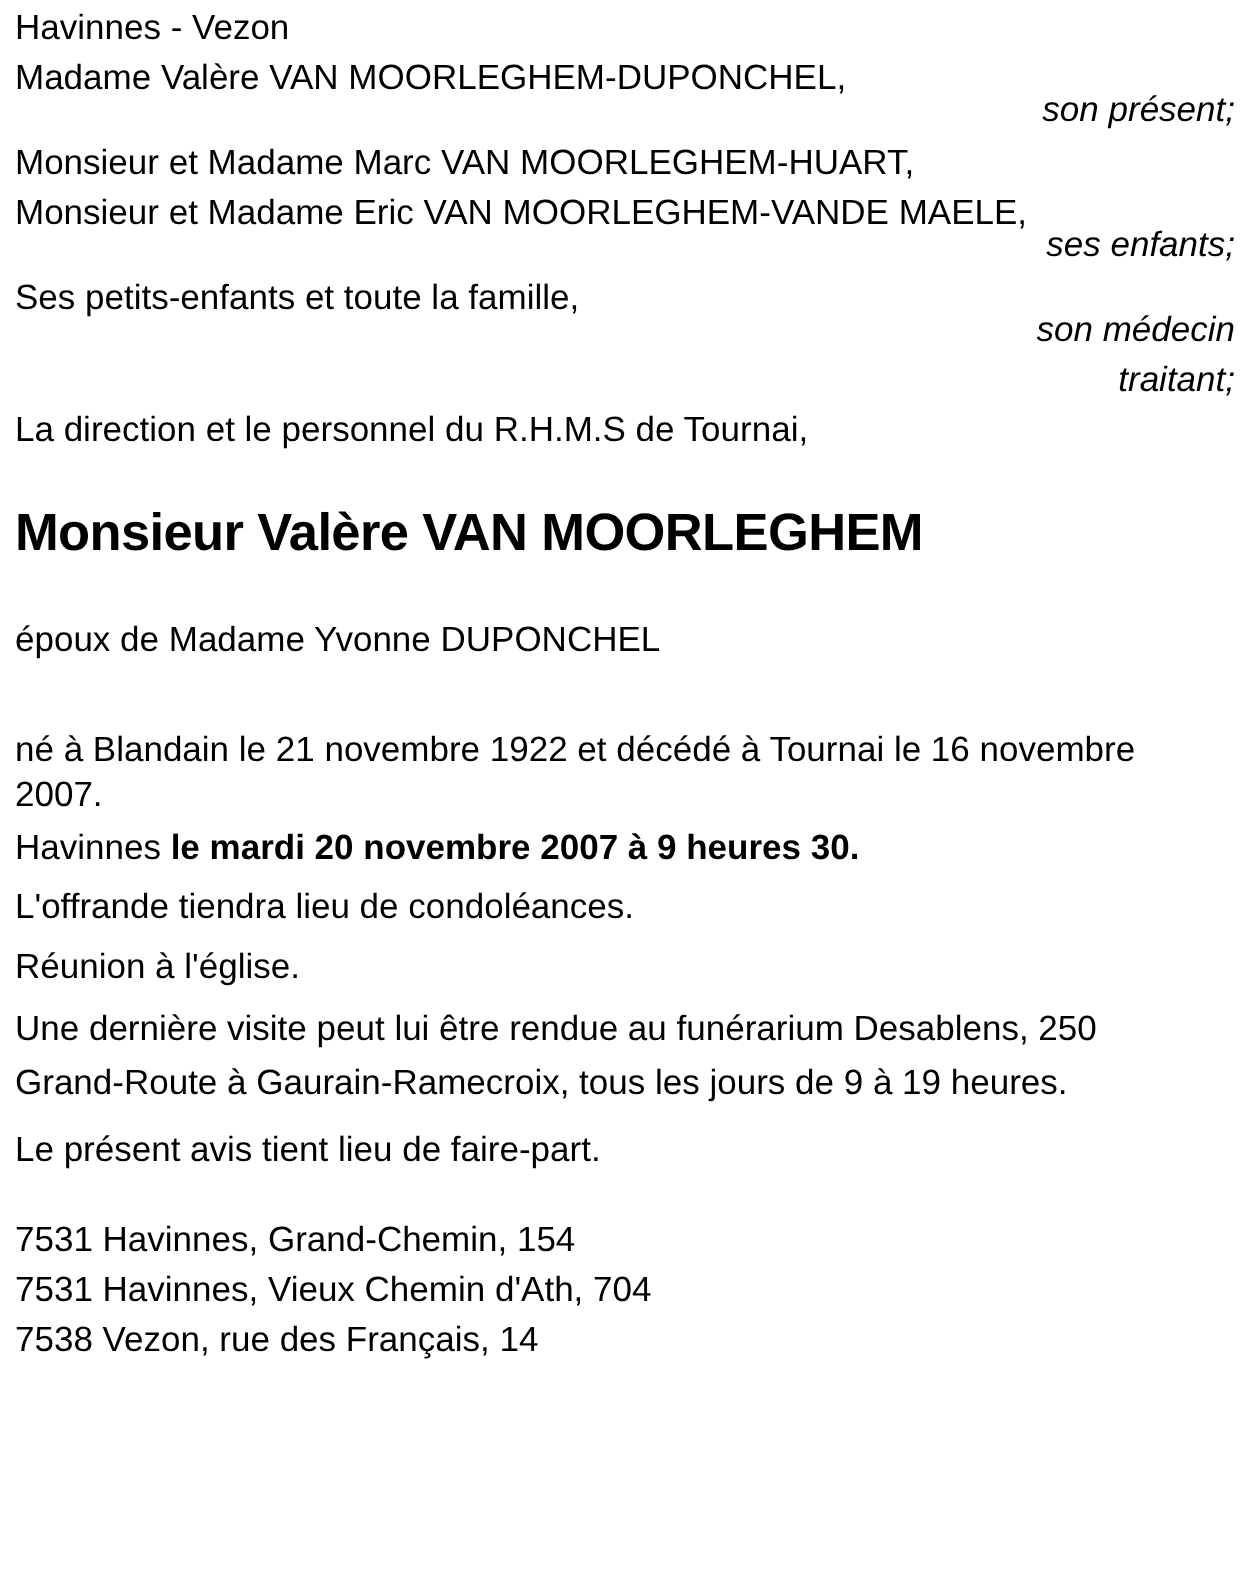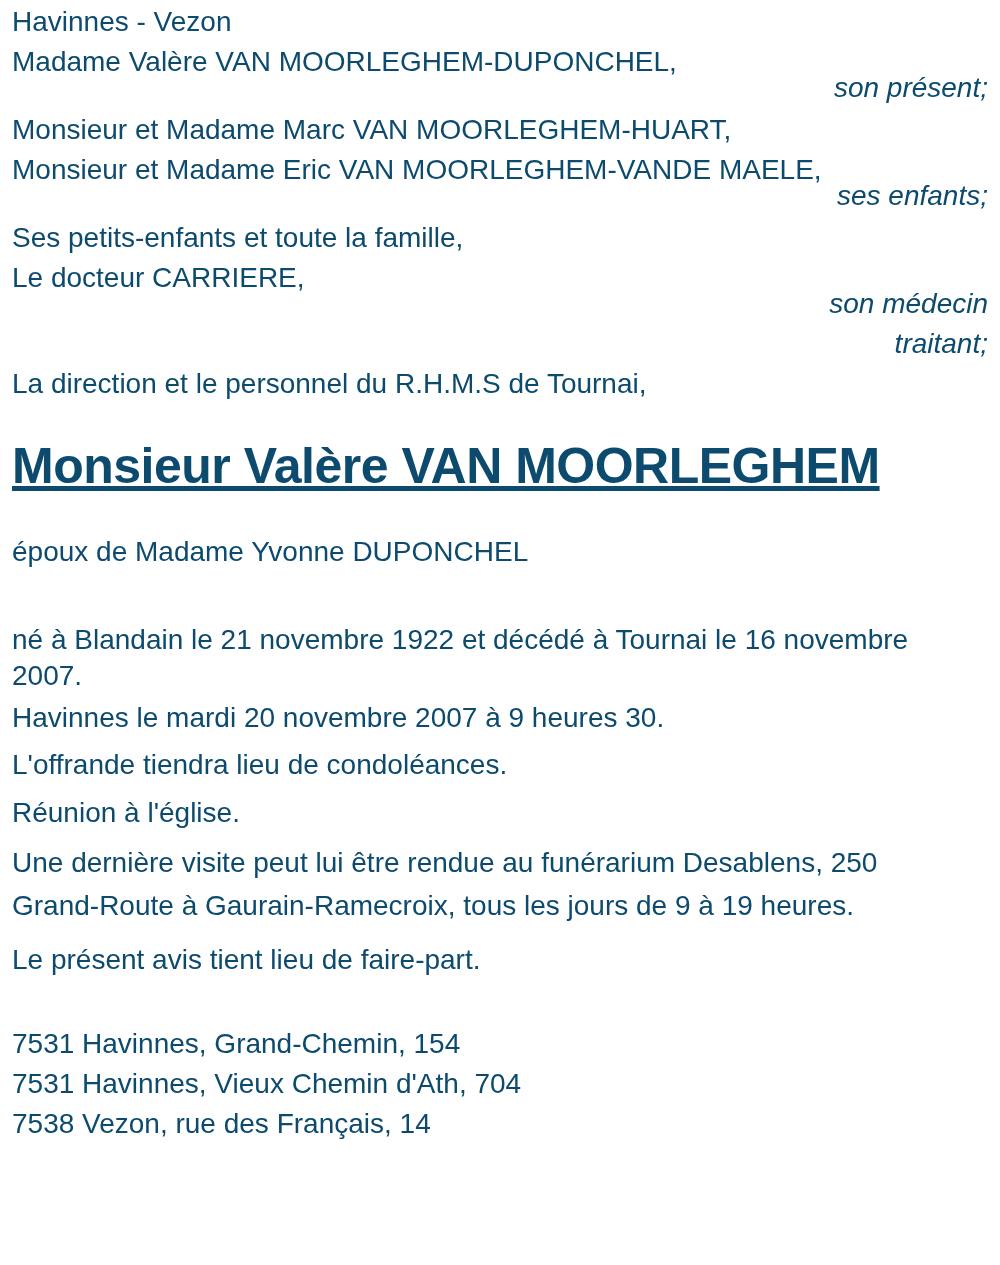--- a/index.html
+++ b/index.html
@@ -11,80 +11,78 @@
     height: 1265px;
     background: #ffffff;
     overflow: hidden;
   }
   .page {
     box-sizing: border-box;
     width: 1000px;
     height: 1265px;
     padding: 2px 12px 0 12px;
     font-family: "Liberation Sans", "DejaVu Sans", sans-serif;
-    color: #0c4a6e;
+    color: #000000;
     font-size: 28px;
     line-height: 40px;
     font-weight: 400;
   }
   .ln {
     white-space: nowrap;
   }
   .att {
     text-align: right;
     font-style: italic;
     margin-top: -14px;
     white-space: nowrap;
   }
   .att.cont {
     margin-top: 0;
     text-align: right;
   }
   .title {
-    font-size: 50px;
+    font-size: 42px;
     line-height: 56px;
     font-weight: 700;
     letter-spacing: -0.5px;
     white-space: nowrap;
-    text-decoration: underline;
   }
-  .b { font-weight: 400; margin-top: 12px; }
+  .b { font-weight: 700; margin-top: 12px; }
 
   
   .u2  { margin-top: 2px; }
   .u3  { margin-top: 3px; }
   .u7  { margin-top: 7px; }
   .u8  { margin-top: 8px; }
   .u10 { margin-top: 10px; }
   .u12 { margin-top: 14px; }
   .u13 { margin-top: 13px; }
   .u34 { margin-top: 34px; }
   .u37 { margin-top: 37px; }
   .u38 { margin-top: 38px; }
-  .u40 { margin-top: 44px; }
+  .u40 { margin-top: 32px; }
   .u42 { margin-top: 48px; }
   .un4 { margin-top: -4px; }
 </style>
 </head>
 <body>
 
 <div class="page">
 
   <div class="ln">Havinnes - Vezon</div>
 
   <div>
     <div class="ln">Madame Valère VAN MOORLEGHEM-DUPONCHEL,</div>
     <div class="att">son présent;</div>
 
     <div class="ln u2">Monsieur et Madame Marc VAN MOORLEGHEM-HUART,</div>
     <div class="ln">Monsieur et Madame Eric VAN MOORLEGHEM-VANDE MAELE,</div>
     <div class="att">ses enfants;</div>
 
     <div class="ln u2">Ses petits-enfants et toute la famille,</div>
-    <div class="ln">Le docteur CARRIERE,</div>
     <div class="att">son médecin</div>
     <div class="att cont">traitant;</div>
 
     <div class="ln">La direction et le personnel du R.H.M.S de Tournai,</div>
   </div>
 
 
   <div class="title u34">Monsieur Valère VAN MOORLEGHEM</div>
 
   <div class="ln u38">époux de Madame Yvonne DUPONCHEL</div>

